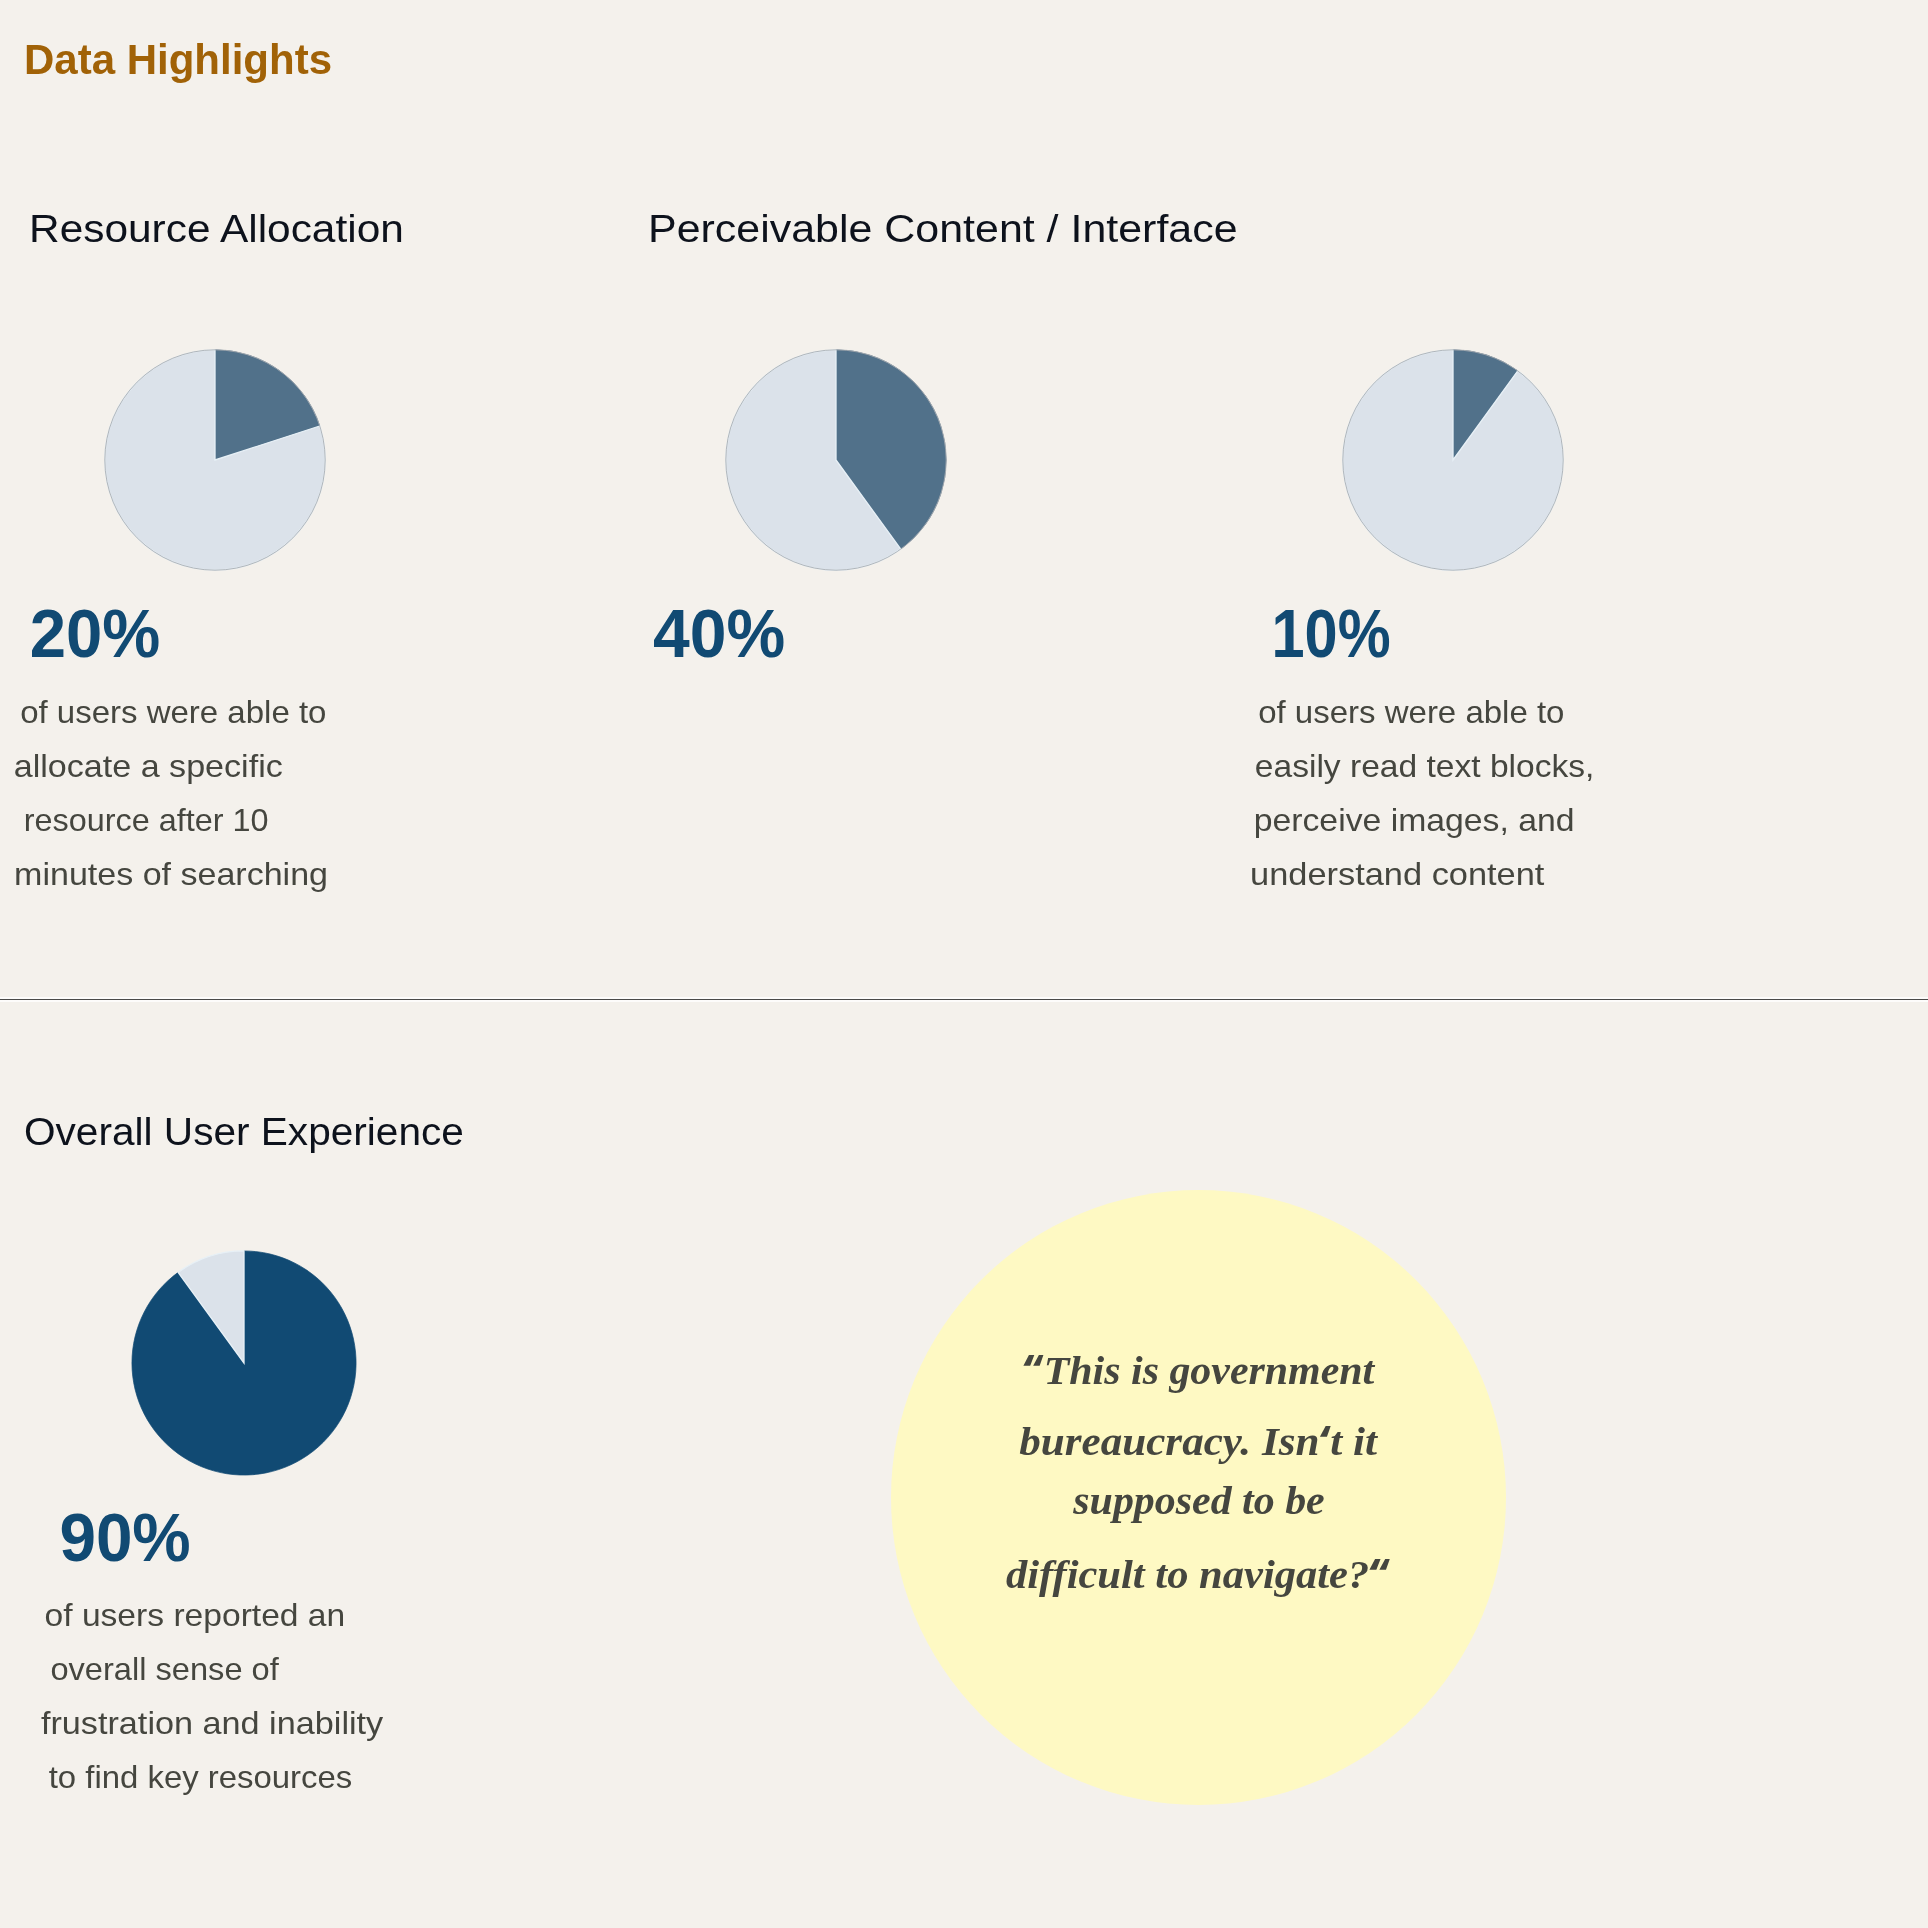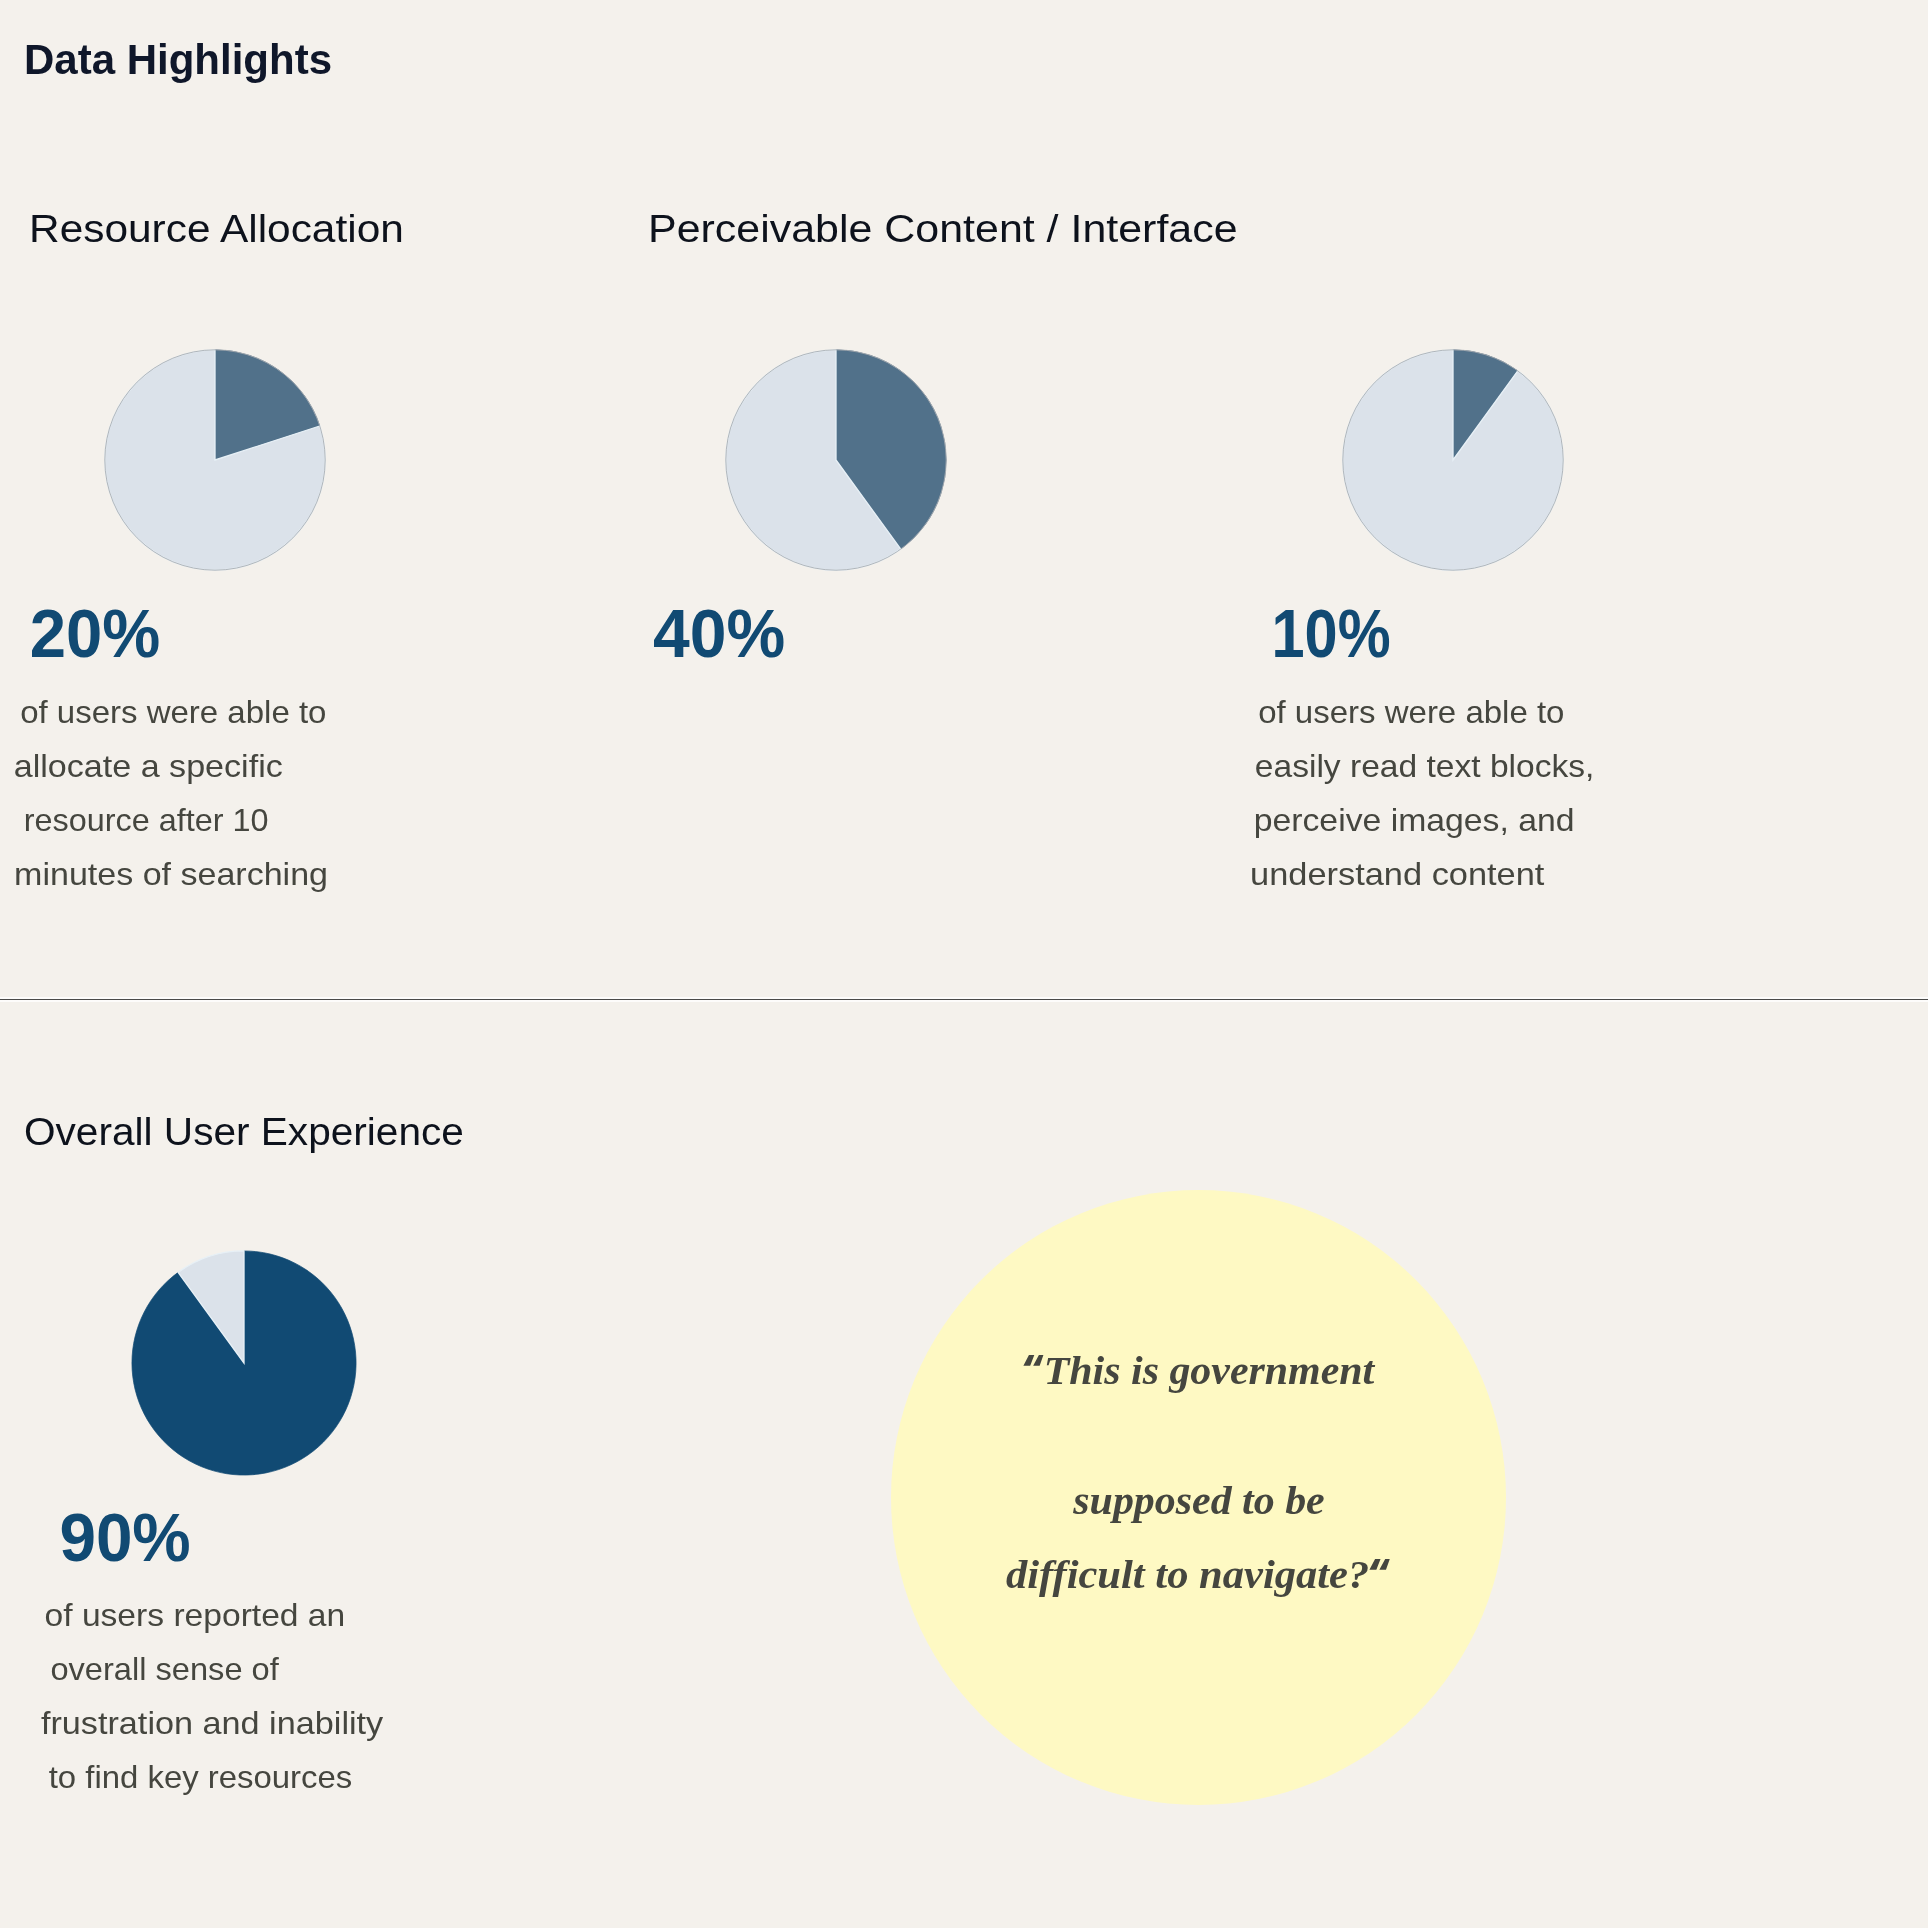--- a/index.html
+++ b/index.html
@@ -7,21 +7,21 @@
     width:1928px;height:1928px;
     background:#F4F1EC;
     font-family:"Liberation Sans", sans-serif;
     overflow:hidden;
   }
   .page{position:relative;width:1928px;height:1928px;overflow:hidden;transform:translateZ(0);}
   .abs{position:absolute;}
 
   .page-title{
     left:24px;top:39px;
-    font-size:42px;font-weight:700;color:#0f172a;
+    font-size:42px;font-weight:700;color:#a16207;
     line-height:1;white-space:nowrap;
     transform-origin:0 0;
   }
   .sec-title{
     font-size:38px;font-weight:400;color:#0D121C;
     line-height:1;white-space:nowrap;
     transform-origin:0 0;
   }
   .divider{left:0;top:997px;width:1928px;height:4.7px;background:#FDFCFB;}
   .divider i{display:block;position:absolute;left:0;top:1.9px;width:1928px;height:0.9px;background:#4A4A48;}
@@ -125,20 +125,23 @@
         <span class="bl" style="transform:scaleX(1.069)">frustration and inability</span>
         <span class="bl" style="transform:scaleX(1.028)">to find key resources</span>
       </div>
   </div>
 
   <div class="abs quote-circle" style="left:891px;top:1190px;width:615px;height:615px">
     <div class="abs" style="left:0px;top:0;width:615px;height:615px">
       <div class="quote-line" style="top:160px"><span style="transform:scaleX(1.022)"><svg class="qm" viewBox="0 0 21 13">
               <path d="M5.8 0 L11.4 0 L7.1 11.4 L0 11.4 Z M16.2 0 L20.9 0 L17 11.4 L10.2 11.4 Z" fill="currentColor"></path>
             </svg>This is government</span></div>
+      <div class="quote-line" style="top:231px"><span style="transform:scaleX(1.051)">bureaucracy. Isn<svg class="qm ap" viewBox="0 0 11 13">
+              <path d="M5.8 0 L10.9 0 L7.1 11.4 L0 11.4 Z" fill="currentColor"></path>
+            </svg>t it</span></div>
       <div class="quote-line" style="top:290px"><span style="transform:scaleX(1.022)">supposed to be</span></div>
       <div class="quote-line" style="top:364px"><span style="transform:scaleX(1.038)">difficult to navigate?<svg class="qm" viewBox="0 0 21 13">
               <path d="M5.8 0 L11.4 0 L7.1 11.4 L0 11.4 Z M16.2 0 L20.9 0 L17 11.4 L10.2 11.4 Z" fill="currentColor"></path>
             </svg></span></div>
     </div>
   </div>
 
 </div>
 
 

